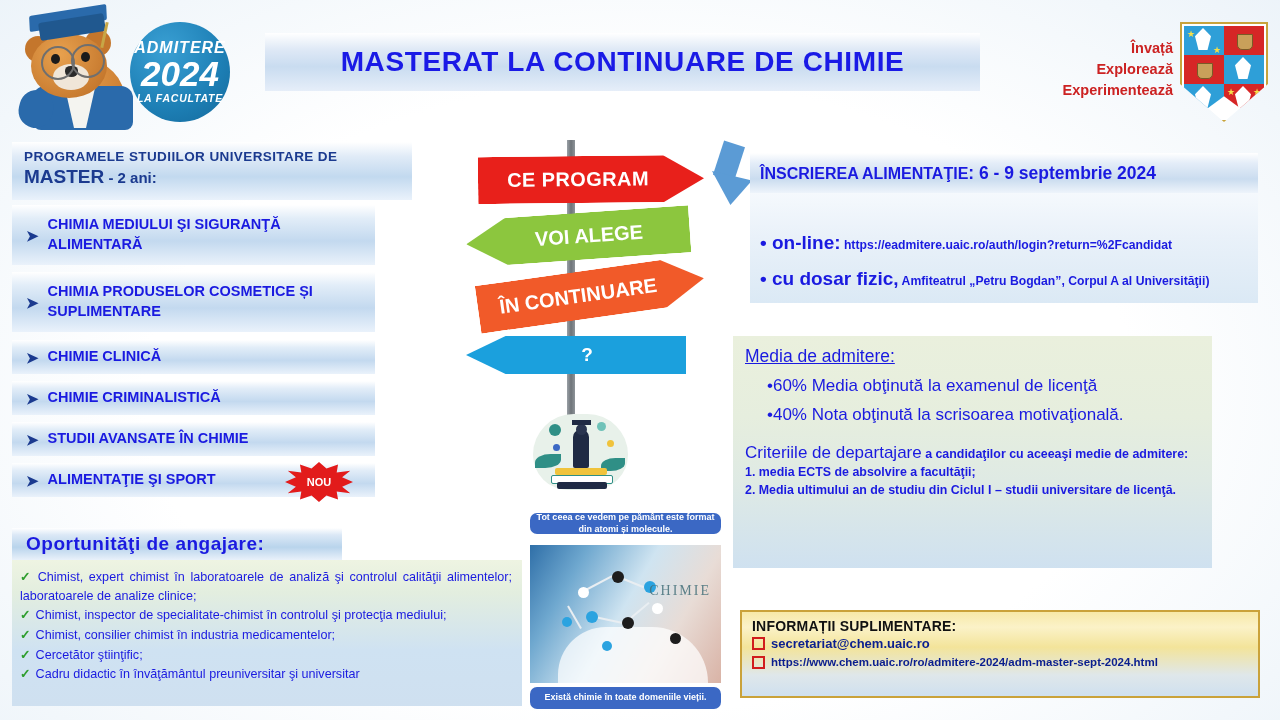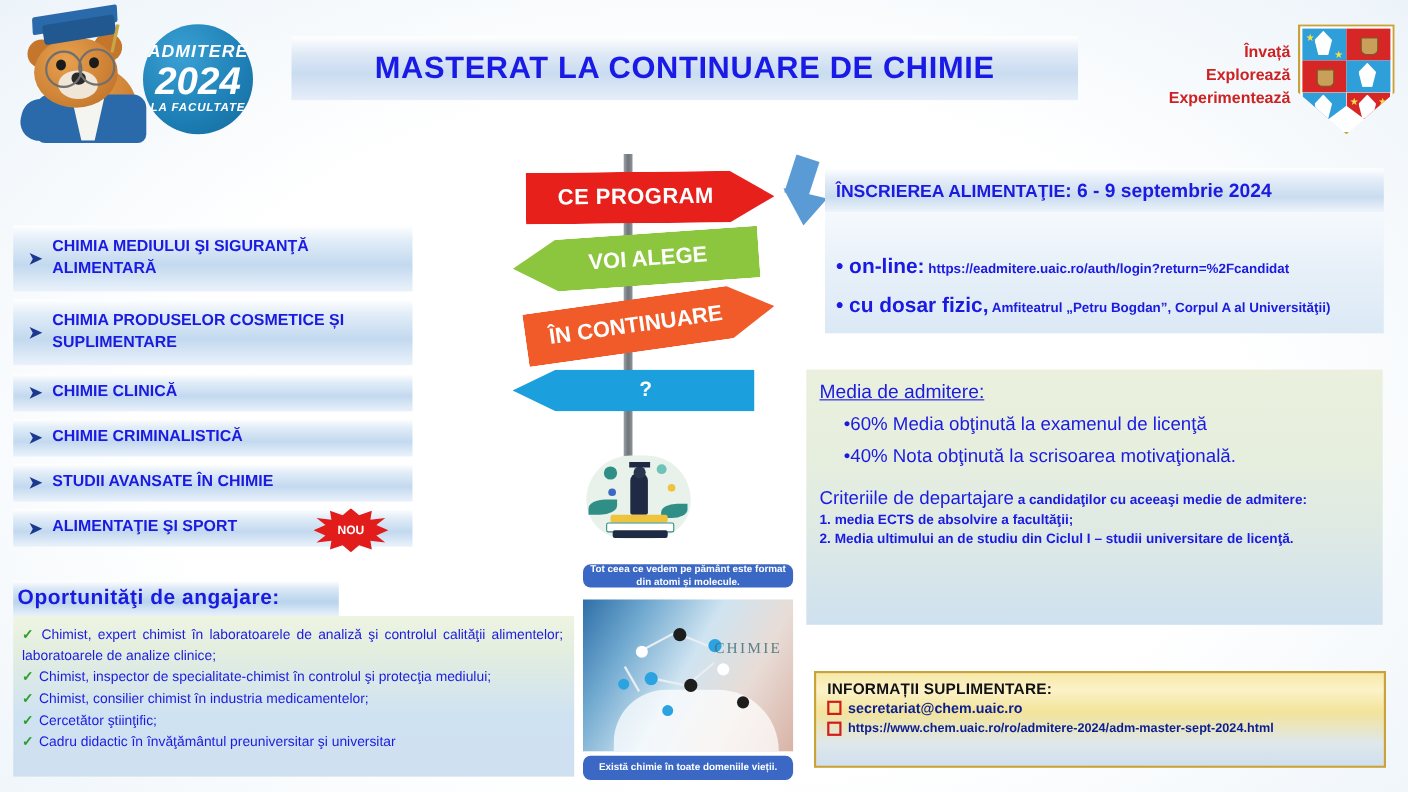--- a/index.html
+++ b/index.html
@@ -93,23 +93,23 @@
 
   .nou{
     position:absolute;left:285px;top:462px;width:68px;height:40px;
     background:#e21b1b;color:#ffffff;font-size:11px;font-weight:bold;
     display:flex;align-items:center;justify-content:center;
     clip-path:polygon(50% 0%,61% 16%,78% 6%,76% 26%,96% 22%,84% 38%,100% 50%,84% 62%,96% 78%,76% 74%,78% 94%,61% 84%,50% 100%,39% 84%,22% 94%,24% 74%,4% 78%,16% 62%,0% 50%,16% 38%,4% 22%,24% 26%,22% 6%,39% 16%);
   }
 
   
   #opp-head{
-    position:absolute;left:12px;top:528px;width:296px;height:32px;
+    position:absolute;left:12px;top:528px;width:330px;height:32px;
     background:linear-gradient(to bottom,#ffffff 0%,#dbe8f6 22%,#b9d4ec 60%,#e9f1fa 100%);
-    display:flex;align-items:center;padding-left:4px;box-sizing:border-box;
+    display:flex;align-items:center;padding-left:14px;box-sizing:border-box;
   }
   #opp-head .t{color:#1a1ae0;font-size:19px;font-weight:bold;letter-spacing:0.5px;}
   #opp-body{
     position:absolute;left:12px;top:560px;width:510px;height:146px;
     background:linear-gradient(to bottom,#eef4e2 0%,#e3eedf 22%,#cfe2f2 62%,#cfe0f0 100%);
     padding:8px 10px 0 8px;box-sizing:border-box;color:#1a1ae0;font-size:12.6px;line-height:1.48;
   }
   .ck{color:#2f9e2f;font-weight:bold;margin-right:5px;}
   #opp-body li{list-style:none;margin:0 0 1px 0;}
   #opp-body ul{margin:0;padding:0;}
@@ -190,21 +190,21 @@
   #insc-head .t .nb{font-size:17.5px;}
   #insc-body{
     position:absolute;left:750px;top:193px;width:508px;height:110px;
     background:linear-gradient(to bottom,#f5f9fd 0%,#e9f1f9 40%,#dbe9f5 100%);
     padding:32px 12px 0 10px;box-sizing:border-box;color:#1a1ae0;
   }
   #insc-body .row{font-size:12.2px;font-weight:bold;line-height:1.9;}
   #insc-body .row .big{font-size:19px;}
 
   #media-box{
-    position:absolute;left:733px;top:336px;width:524px;height:232px;
+    position:absolute;left:733px;top:336px;width:479px;height:232px;
     background:linear-gradient(to bottom,#eaf0dd 0%,#e6eede 35%,#dfeae4 62%,#cfe1f0 100%);
     padding:10px 10px 0 12px;box-sizing:border-box;color:#1a1ae0;
   }
   #media-box .h{font-size:17.5px;text-decoration:underline;font-family:"Liberation Sans", sans-serif;}
   #media-box .b{font-size:17px;margin:9px 0 0 22px;}
   #media-box .crit{margin-top:16px;font-size:12.4px;font-weight:bold;line-height:1.38;}
   #media-box .crit .big{font-size:17px;font-weight:normal;}
 
   #info-box{
     position:absolute;left:740px;top:610px;width:520px;height:88px;
@@ -272,20 +272,26 @@
       <div class="ermine" style="left:53px;top:62px;"></div>
       <div class="mortar" style="left:55px;top:10px;"></div>
       <div class="mortar" style="left:15px;top:39px;"></div>
       <div class="star" style="left:5px;top:6px;">★</div>
       <div class="star" style="left:31px;top:22px;">★</div>
       <div class="star" style="left:45px;top:64px;">★</div>
       <div class="star" style="left:71px;top:64px;">★</div>
     </div>
   </div>
 
+  <div class="prog-head">
+    <div class="a">PROGRAMELE STUDIILOR UNIVERSITARE DE</div>
+    <div class="b">
+      <span>MASTER</span><span class="small"> - 2 ani:</span>
+    </div>
+  </div>
 
   <div class="prog-item" style="top:205px;height:60px;">
     <span class="chev">➤</span>
     <span class="txt">CHIMIA MEDIULUI ŞI SIGURANŢĂ ALIMENTARĂ</span>
   </div>
   <div class="prog-item" style="top:272px;height:60px;">
     <span class="chev">➤</span>
     <span class="txt">CHIMIA PRODUSELOR COSMETICE ȘI SUPLIMENTARE</span>
   </div>
   <div class="prog-item" style="top:340px;height:34px;">

